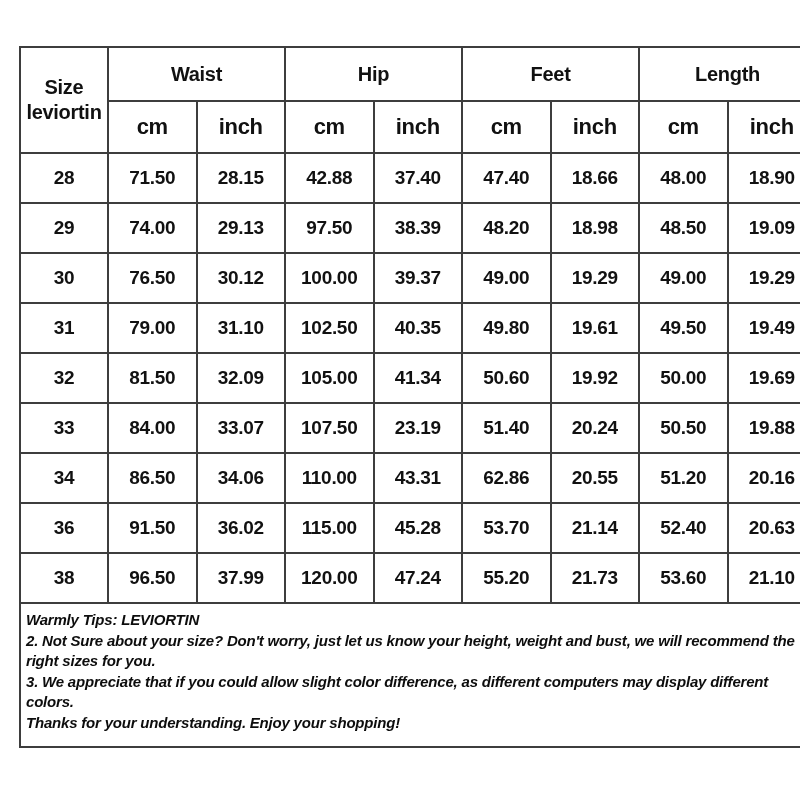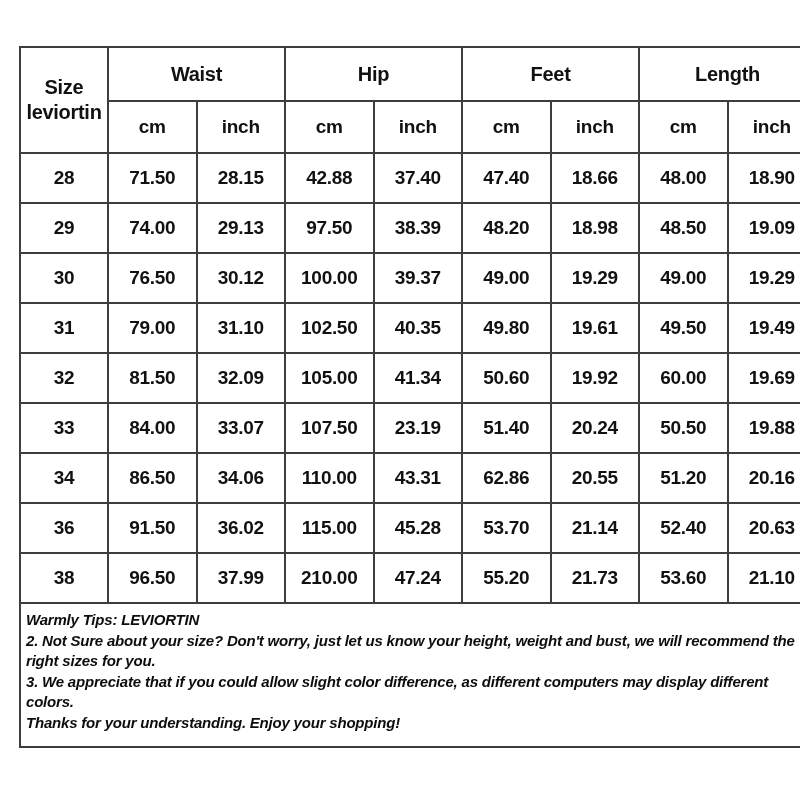--- a/index.html
+++ b/index.html
@@ -25,21 +25,21 @@
   table.size-chart th, table.size-chart td {
     border: 2px solid #3d3d3d;
     text-align: center;
     vertical-align: middle;
     font-weight: 700;
     background: #ffffff;
     letter-spacing: -0.3px;
   }
   thead th { background: #e8e8e8; }
   tr.group-row th { height: 54px; font-size: 20px; }
-  tr.unit-row th { height: 52px; font-size: 19px; }
+  tr.unit-row th { height: 52px; font-size: 22px; }
   th.corner-cell { font-size: 20px; line-height: 1.25; }
   tbody td { height: 50px; font-size: 19px; }
   tbody td.size-cell { font-size: 19px; }
   col.c-size { width: 88px; }
   col.c-meas { width: 88.5px; }
   .tips-box {
     width: 796px;
     margin-top: -2px;
     border: 2px solid #3d3d3d;
     background: #ffffff;
@@ -139,21 +139,21 @@
           <td>19.49</td>
         </tr>
         <tr>
           <td class="size-cell">32</td>
           <td>81.50</td>
           <td>32.09</td>
           <td>105.00</td>
           <td>41.34</td>
           <td>50.60</td>
           <td>19.92</td>
-          <td>60.00</td>
+          <td>50.00</td>
           <td>19.69</td>
         </tr>
         <tr>
           <td class="size-cell">33</td>
           <td>84.00</td>
           <td>33.07</td>
           <td>107.50</td>
           <td>23.19</td>
           <td>51.40</td>
           <td>20.24</td>
@@ -179,21 +179,21 @@
           <td>45.28</td>
           <td>53.70</td>
           <td>21.14</td>
           <td>52.40</td>
           <td>20.63</td>
         </tr>
         <tr>
           <td class="size-cell">38</td>
           <td>96.50</td>
           <td>37.99</td>
-          <td>210.00</td>
+          <td>120.00</td>
           <td>47.24</td>
           <td>55.20</td>
           <td>21.73</td>
           <td>53.60</td>
           <td>21.10</td>
         </tr>
       </tbody>
   </table>
 
   <div class="tips-box" id="tips-box">

